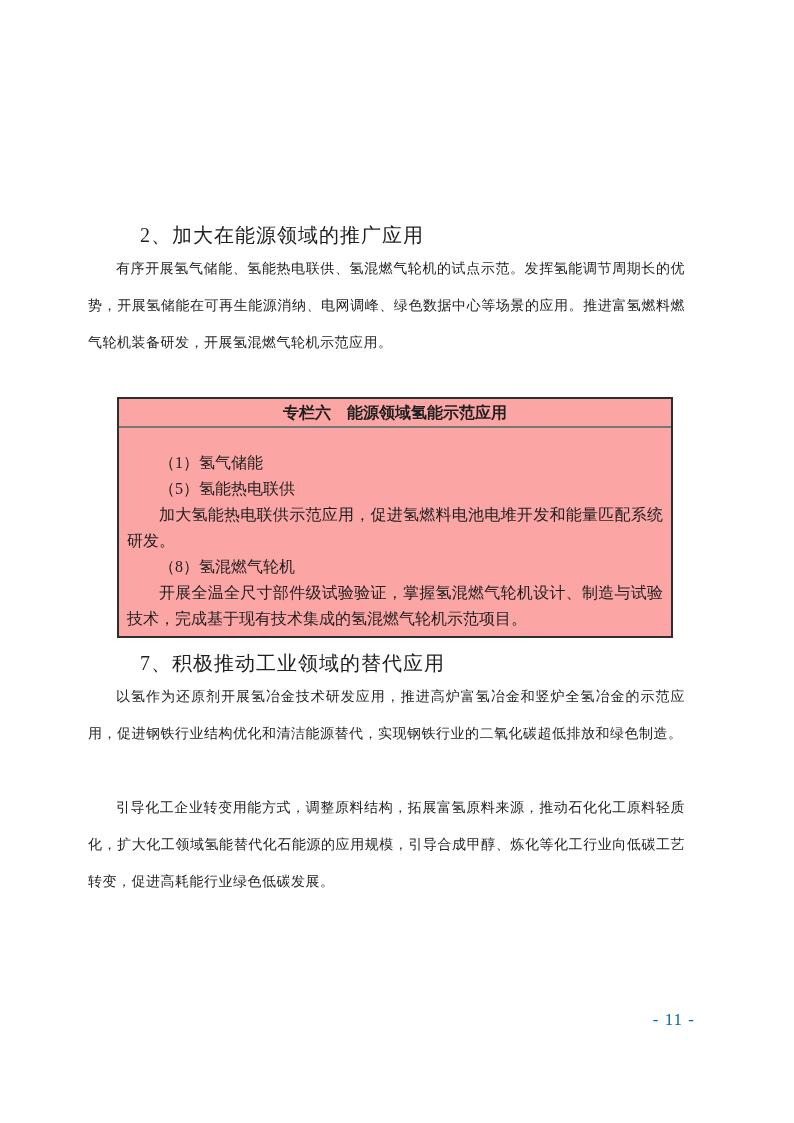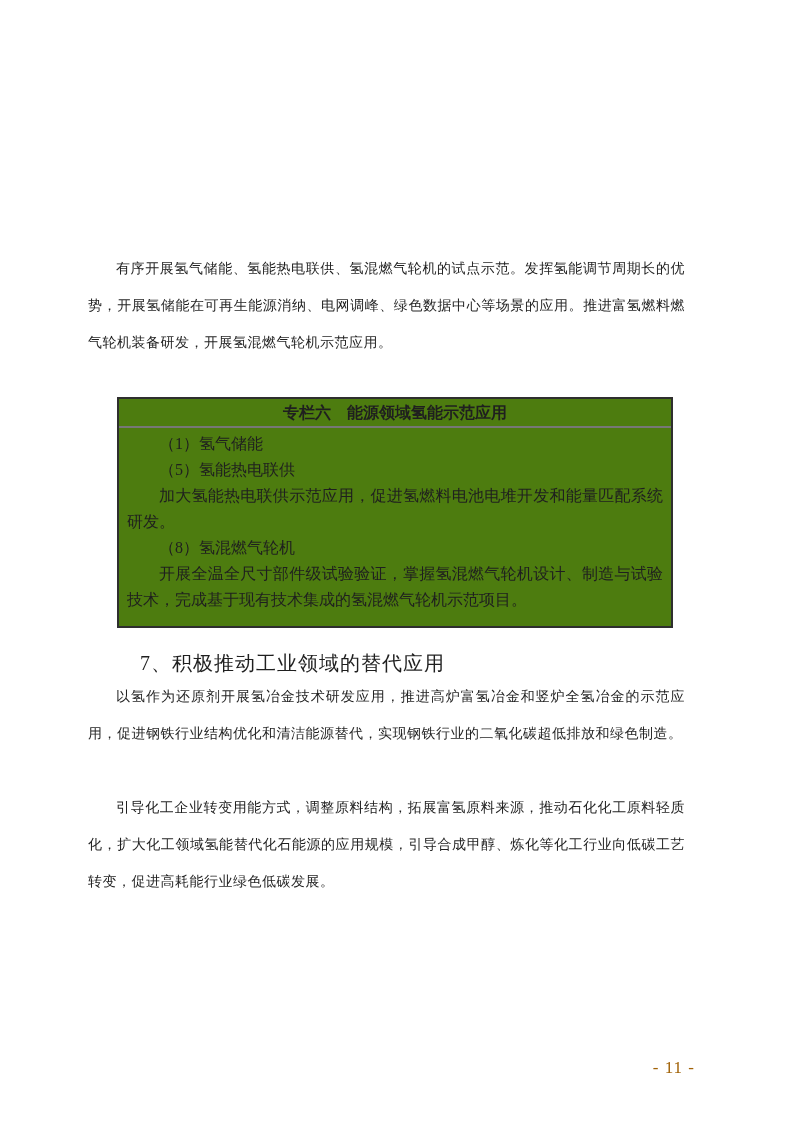--- a/index.html
+++ b/index.html
@@ -64,59 +64,61 @@
   .para-steel  { top: 678px; }
   .para-chem   { top: 789px; }
   
   .column-box {
     position: absolute;
     left: 117px;
     top: 397px;
     width: 556px;
     box-sizing: border-box;
     border: 2px solid #2e2e2e;
-    background: #4d7c0f;
+    background: #fca5a5;
   }
   .column-box-header {
     font-family: "Liberation Sans", "DejaVu Sans", sans-serif;
     font-weight: bold;
     font-size: 16px;
     line-height: 18px;
     text-align: center;
     padding: 5px 0 4px 0;
     border-bottom: 2px solid #777777;
   }
   .column-box-content {
-    padding: 3px 8px 13px 8px;
+    padding: 3px 8px 4px 8px;
     font-size: 16px;
     line-height: 26px;
+    margin-top: 19px;
   }
   .col-item-title {
     text-indent: 2em;
   }
   .col-item-body {
     text-indent: 2em;
     text-align: justify;
   }
   
   .page-number {
     position: absolute;
-    top: 1058px;
+    top: 1010px;
     right: 99px;
     font-size: 17px;
     letter-spacing: 1px;
-    color: #a16207;
+    color: #0369a1;
   }
 </style>
 </head>
 <body>
 
 <div class="page">
 
 
+  <div class="heading heading-2">2、加大在能源领域的推广应用</div>
 
   <div class="para para-energy">有序开展氢气储能、氢能热电联供、氢混燃气轮机的试点示范。发挥氢能调节周期长的优势，开展氢储能在可再生能源消纳、电网调峰、绿色数据中心等场景的应用。推进富氢燃料燃气轮机装备研发，开展氢混燃气轮机示范应用。</div>
 
   <div class="column-box">
     <div class="column-box-header">专栏六　能源领域氢能示范应用</div>
     <div class="column-box-content">
       <div class="col-item-title">（1）氢气储能</div>
       <div class="col-item-title">（5）氢能热电联供</div>
       <div class="col-item-body">加大氢能热电联供示范应用，促进氢燃料电池电堆开发和能量匹配系统研发。</div>
       <div class="col-item-title">（8）氢混燃气轮机</div>

